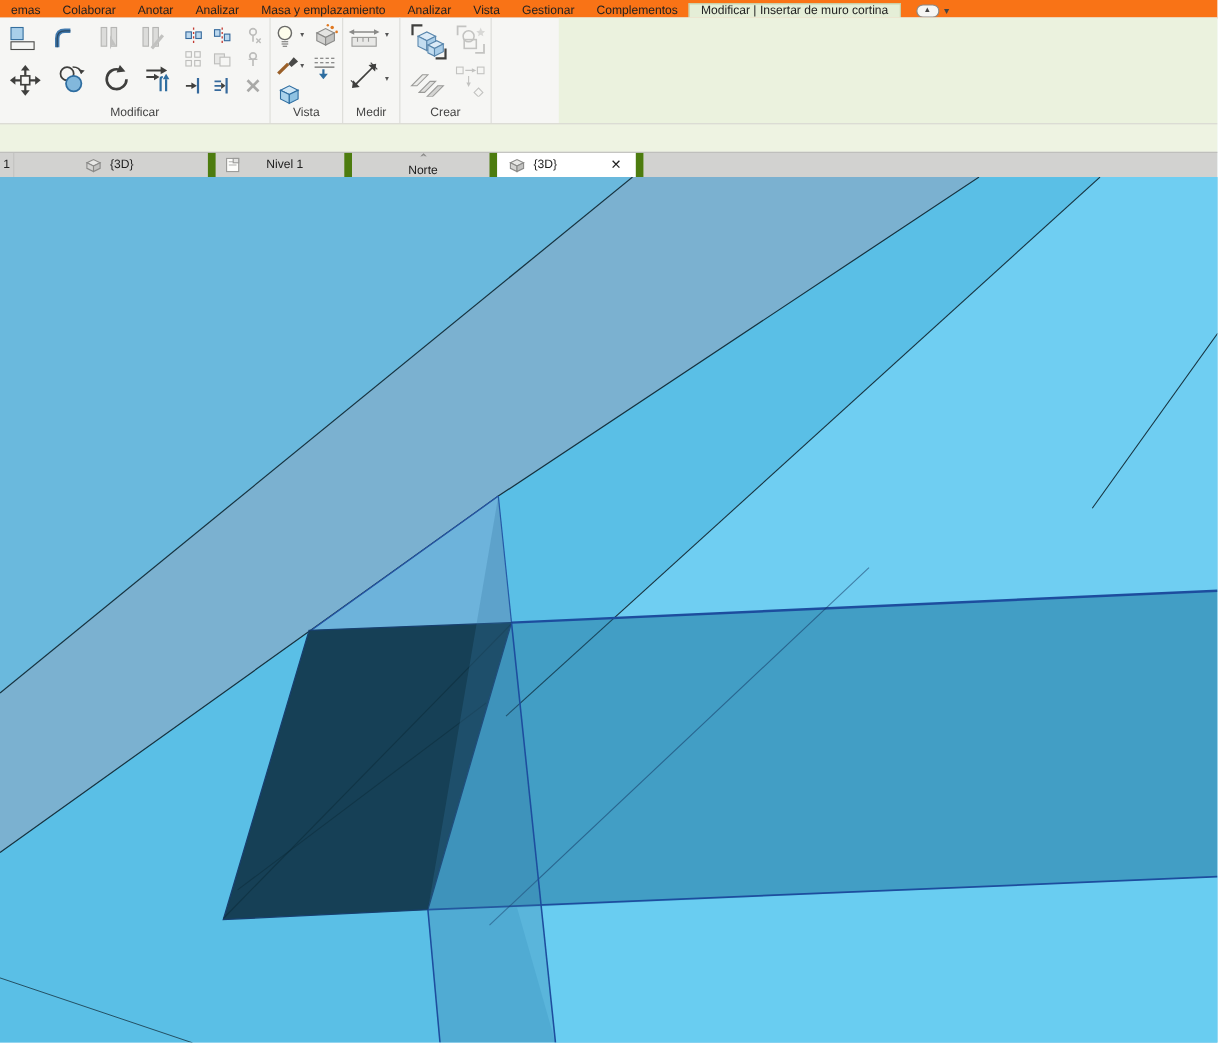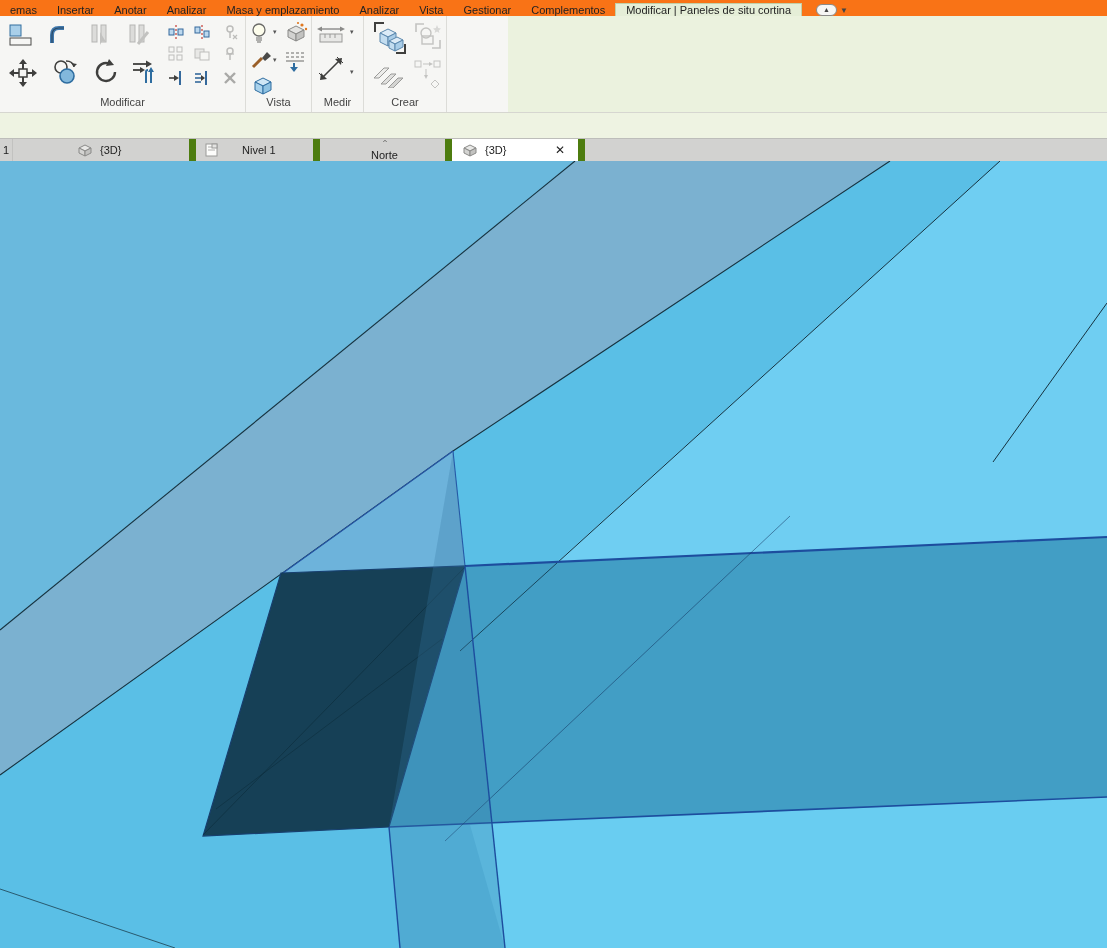--- a/index.html
+++ b/index.html
@@ -36,29 +36,29 @@
   #viewport{position:absolute;left:0;top:161px;width:1107px;height:787px;background:#5abfe6;}
   svg{display:block;}
 </style>
 </head>
 <body>
 
 <div id="app">
 
   <div id="menubar">
     <div class="mtab">emas</div>
-    <div class="mtab">Insertar</div>
+    <div class="mtab">Colaborar</div>
     <div class="mtab">Anotar</div>
     <div class="mtab">Analizar</div>
     <div class="mtab">Masa y emplazamiento</div>
     <div class="mtab">Analizar</div>
     <div class="mtab">Vista</div>
     <div class="mtab">Gestionar</div>
     <div class="mtab">Complementos</div>
-    <div class="mtab active">Modificar | Paneles de situ cortina</div>
+    <div class="mtab active">Modificar | Insertar de muro cortina</div>
     <div id="ribbon-collapse">
       <span class="pill">▲</span>
       <span class="dd">▼</span>
     </div>
   </div>
 
   <div id="ribbon">
 
     <div class="panel" style="left:0;width:246px;">
       <div class="tool" style="left:8px;top:6px;">

